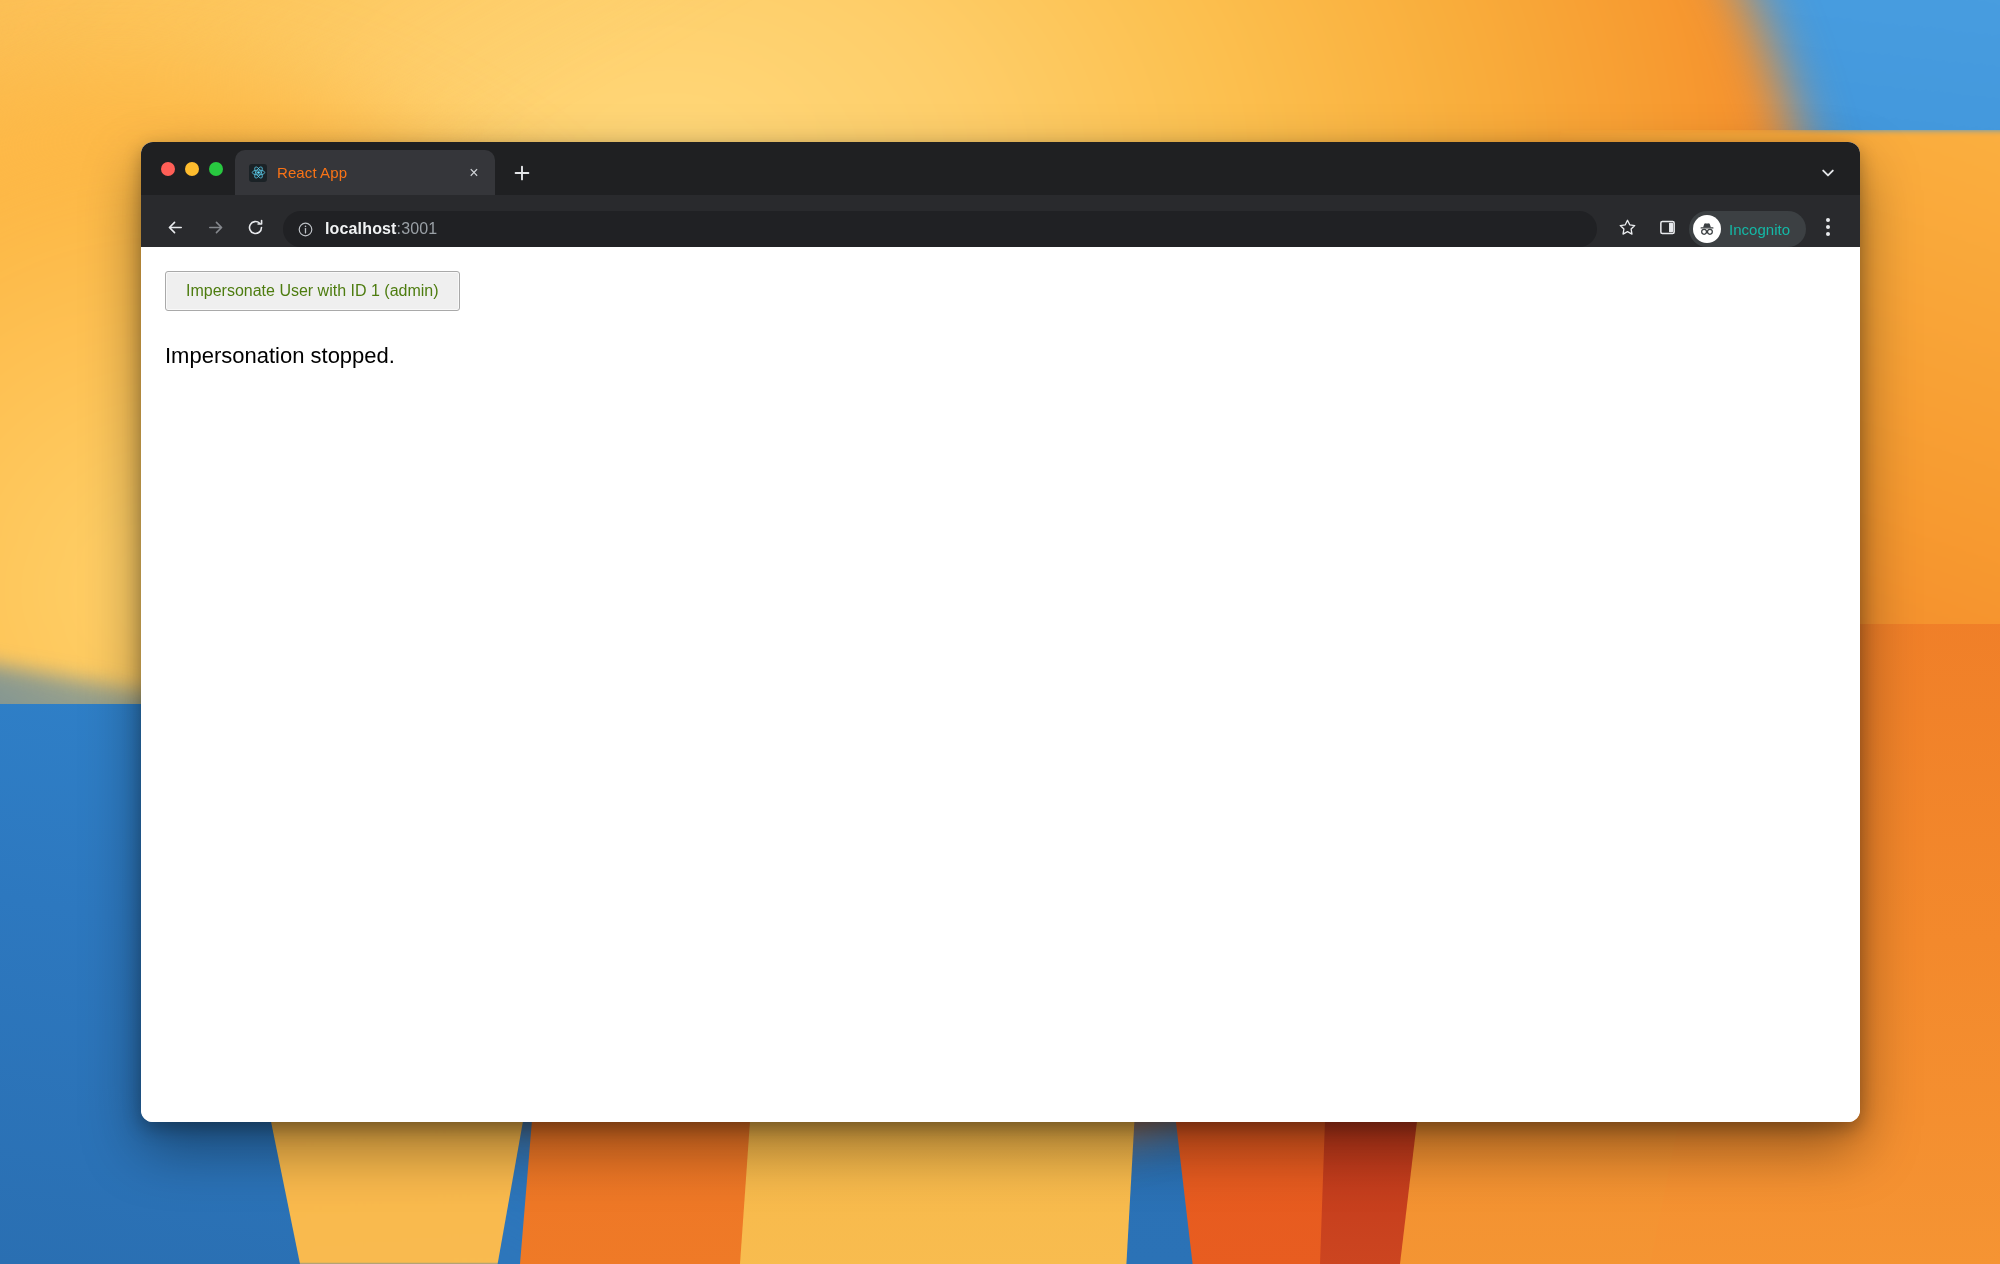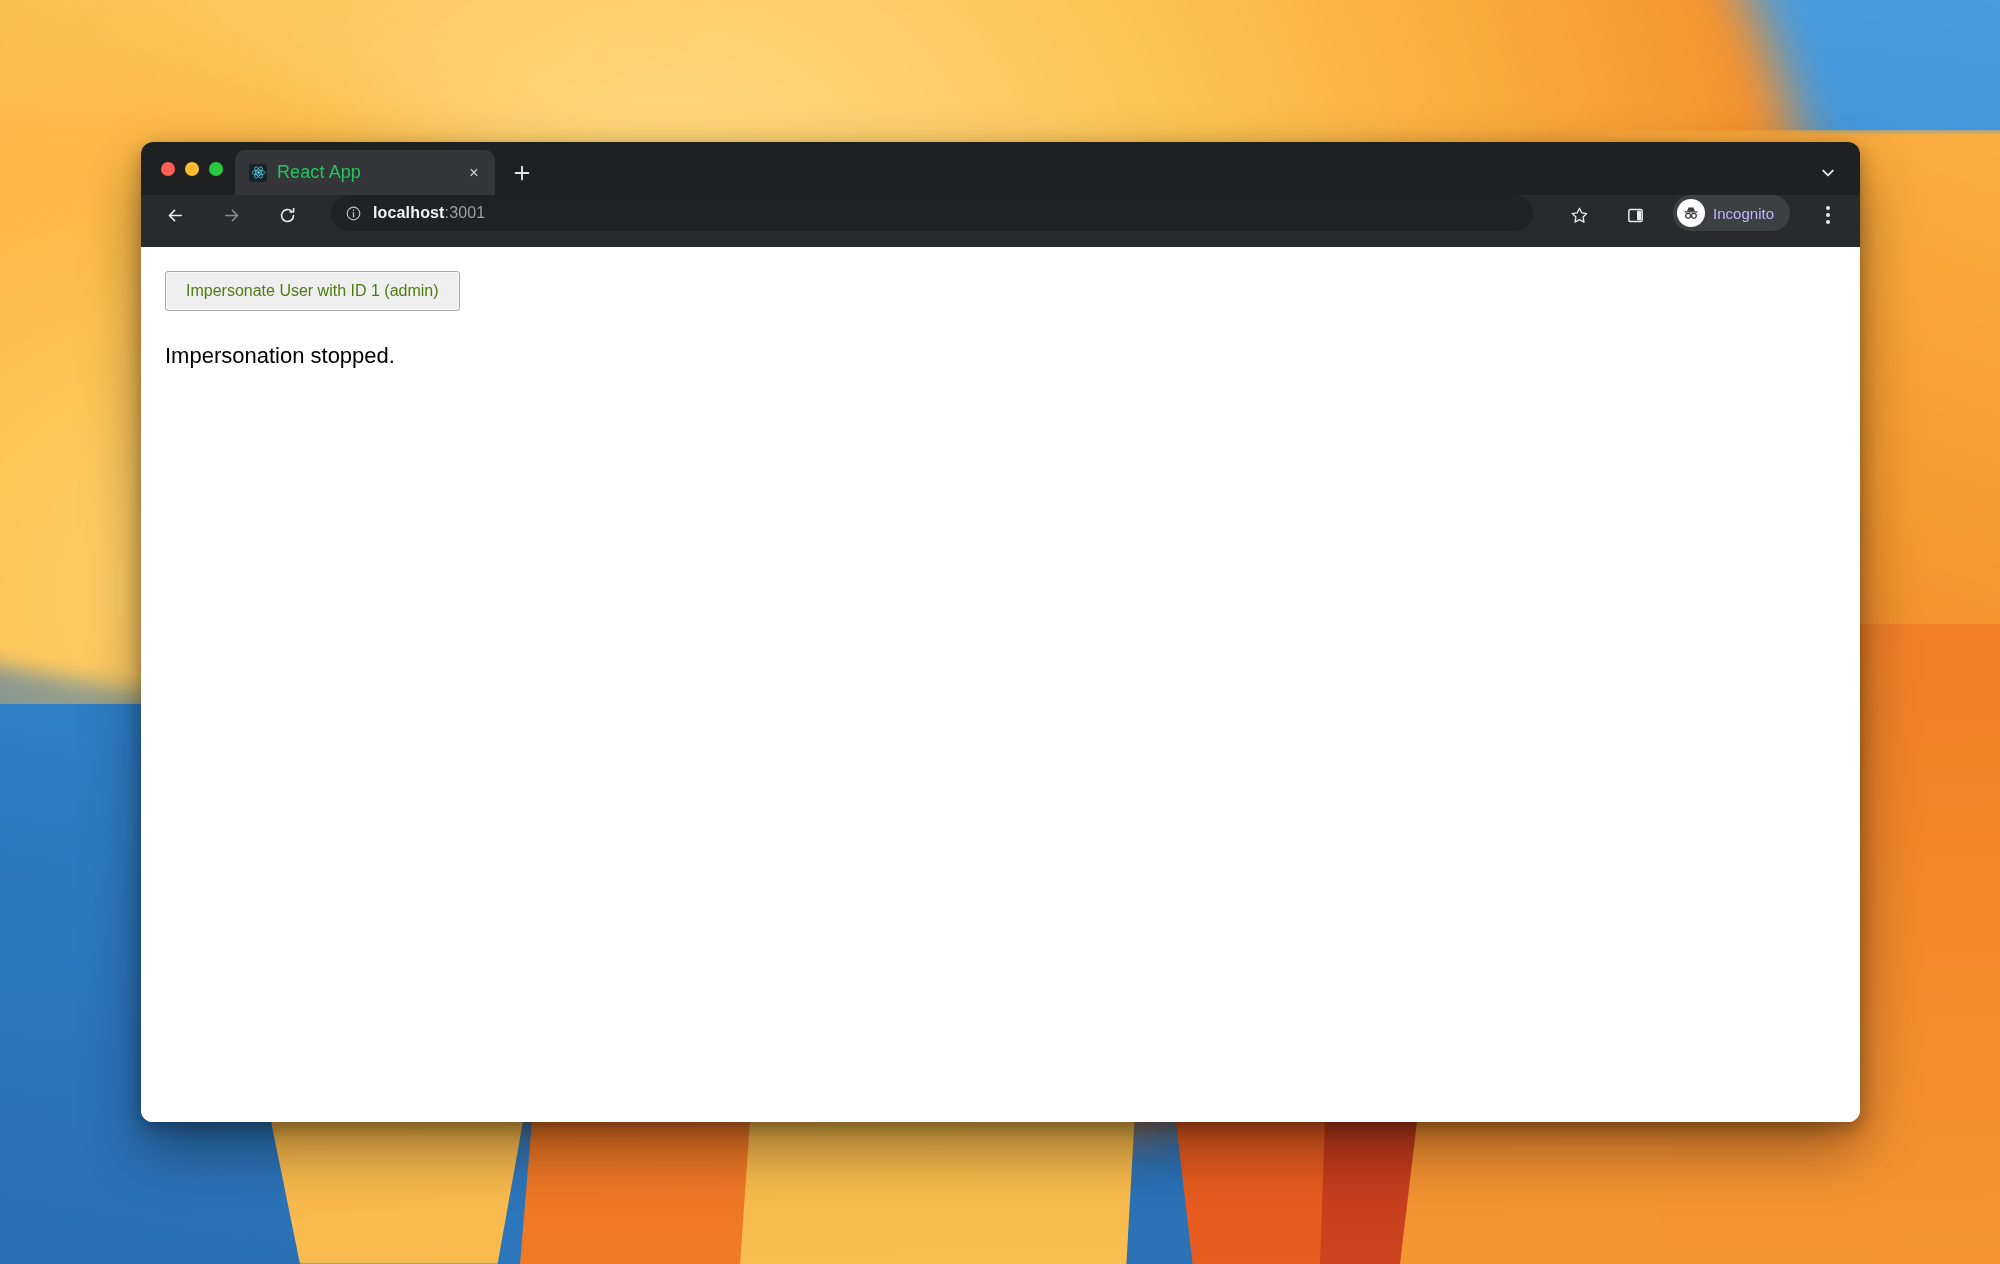--- a/index.html
+++ b/index.html
@@ -187,22 +187,22 @@
   }
   .tab-favicon {
     width: 18px; height: 18px;
     flex: 0 0 18px;
     display: flex; align-items: center; justify-content: center;
     background: #1b2226;
     border-radius: 3px;
   }
   .tab-title {
     flex: 1;
-    color: #22c55e;
-    font-size: 18px;
+    color: #f97316;
+    font-size: 15px;
     white-space: nowrap;
     overflow: hidden;
     text-overflow: ellipsis;
     letter-spacing: 0.1px;
   }
   .tab-close {
     width: 22px; height: 22px;
     display: flex; align-items: center; justify-content: center;
     border-radius: 50%;
     color: #cfd2d6;
@@ -222,23 +222,23 @@
     display: flex; align-items: center; justify-content: center;
     color: #e4e6e9;
     margin-right: 12px;
   }
 
   
   .toolbar {
     height: 52px;
     background: #292a2d;
     display: flex;
-    align-items: flex-start;
+    align-items: flex-end;
     padding: 0 14px 0 14px;
-    gap: 16px;
+    gap: 0;
   }
   .tb-btn {
     width: 40px; height: 40px;
     display: flex; align-items: center; justify-content: center;
     border-radius: 50%;
     color: #e8eaed;
   }
   .tb-btn.dim { color: #85888d; }
 
   .omnibox {
@@ -273,21 +273,21 @@
     background: #3c4043;
     margin-left: 2px;
   }
   .incognito-avatar {
     width: 28px; height: 28px;
     border-radius: 50%;
     background: #ffffff;
     display: flex; align-items: center; justify-content: center;
   }
   .incognito-label {
-    color: #c4b5fd;
+    color: #14b8a6;
     font-size: 15px;
     white-space: nowrap;
   }
   .menu-dots {
     width: 36px; height: 40px;
     display: flex; flex-direction: column;
     align-items: center; justify-content: center;
     gap: 3px;
     margin-left: 4px;
   }

